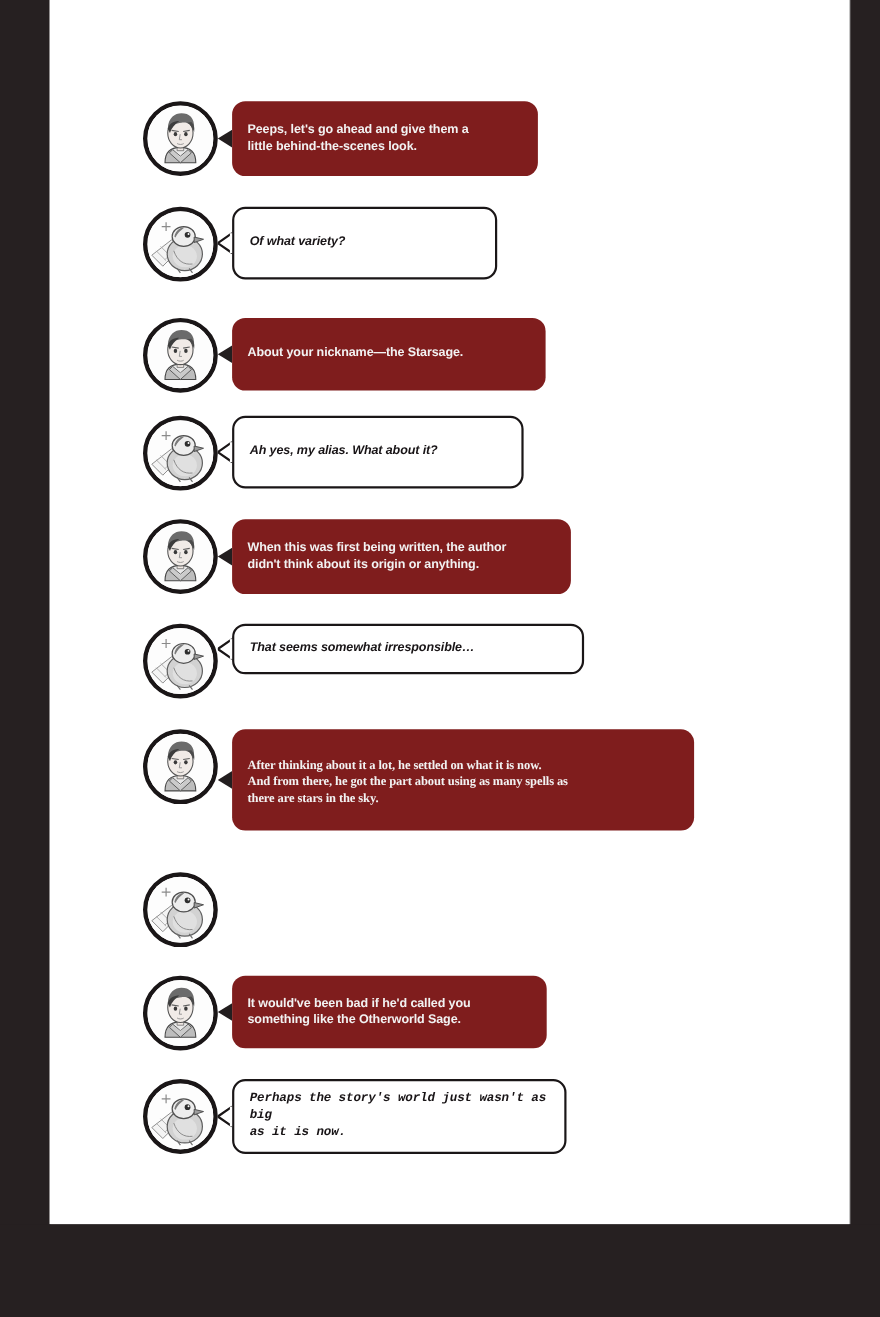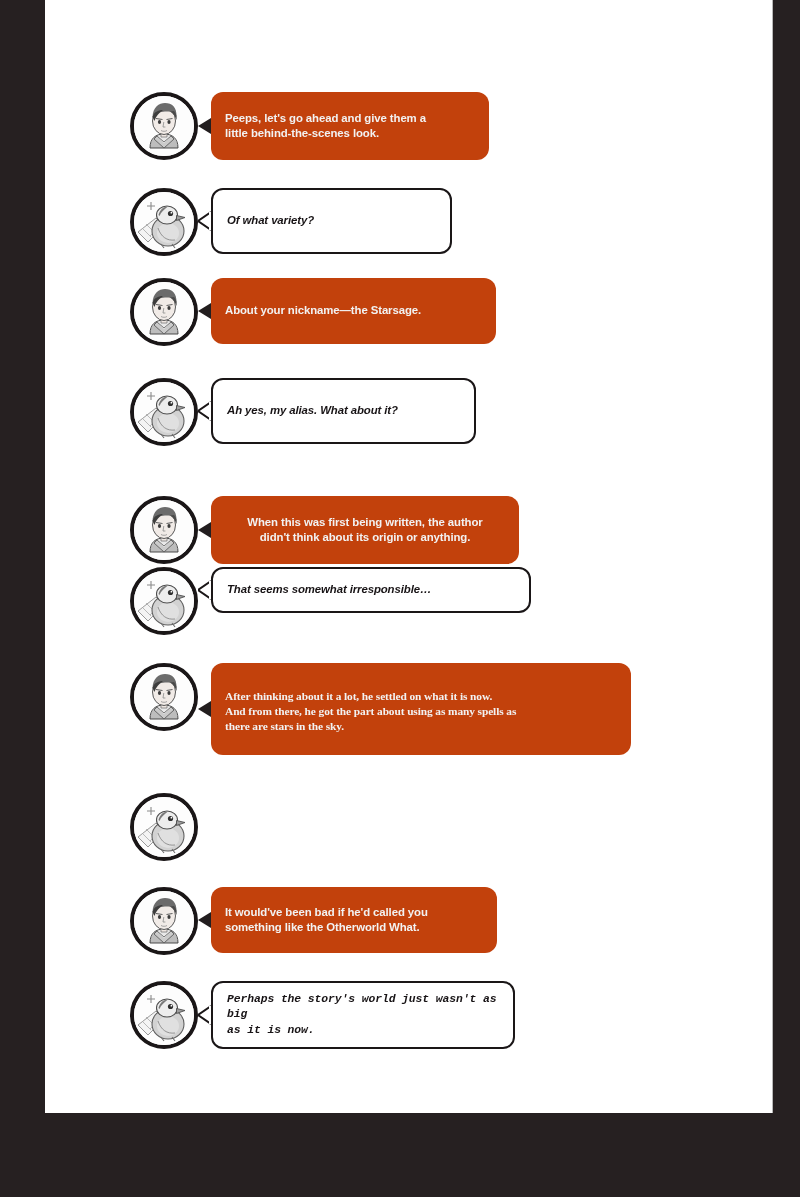--- a/index.html
+++ b/index.html
@@ -77,21 +77,21 @@
 
   .bubble {
     position: relative;
     box-sizing: border-box;
     border-radius: 12px;
     display: flex;
     align-items: center;
     z-index: 2;
   }
   .bubble.dark {
-    background: #c2410c;
+    background: #7f1d1d;
     color: #f2f2f2;
     border: none;
   }
   .bubble.light {
     background: #ffffff;
     color: #181416;
     border: 2px solid #1a1617;
   }
   .bubble .txt {
     font-size: 11.4px;
@@ -185,21 +185,21 @@
               <path d="M13 3 L0 12 L13 21" fill="#ffffff" stroke="#1a1617" stroke-width="2" stroke-linejoin="round"></path>
               <rect x="11" y="3" width="4" height="18" fill="#ffffff"></rect>
             </svg>
           </div>
           <div class="bubble light" style="width:241px; height:66px;">
             <div class="txt">Of what variety?</div>
           </div>
         </div>
       </div>
 
-      <div class="dlg-row" style="left:85px; top:278px;">
+      <div class="dlg-row" style="left:85px; top:289px;">
         <div class="avatar">
           <svg viewBox="0 0 60 60">
             <rect x="0" y="0" width="60" height="60" fill="#fdfdfd"></rect>
             <path d="M16 52 C16 42 22 38 30 38 C38 38 44 42 44 52 Z" fill="#e9e9e9" stroke="#4a4a4a" stroke-width="1"></path>
             <path d="M27 34 L33 34 L33 41 L27 41 Z" fill="#efe7e2" stroke="#6a6a6a" stroke-width="0.7"></path>
             <ellipse cx="30" cy="25" rx="11.5" ry="13.5" fill="#f1ebe7" stroke="#575757" stroke-width="1"></ellipse>
             <path d="M18.5 21 C19 11 25 7 31 7 C38 7 43 11 42.5 21 C40 17 37 15 31 15.5 C26 16 21 17.5 18.5 21 Z" fill="#6b6b6b"></path>
             <path d="M18.5 21 C20 16 24 14 29 14 C25 17 22 20 20.5 25 Z" fill="#3d3d3d"></path>
             <path d="M40 15 C42.5 17.5 43 20.5 42.5 24 C41 20 39 17 36 15.5 Z" fill="#4a4a4a"></path>
             <ellipse cx="25.5" cy="26" rx="1.6" ry="1.9" fill="#3a3a3a"></ellipse>
@@ -250,21 +250,21 @@
               <path d="M13 3 L0 12 L13 21" fill="#ffffff" stroke="#1a1617" stroke-width="2" stroke-linejoin="round"></path>
               <rect x="11" y="3" width="4" height="18" fill="#ffffff"></rect>
             </svg>
           </div>
           <div class="bubble light" style="width:265px; height:66px;">
             <div class="txt">Ah yes, my alias. What about it?</div>
           </div>
         </div>
       </div>
 
-      <div class="dlg-row" style="left:85px; top:496px;text-align:center;">
+      <div class="dlg-row" style="left:85px; top:472px;">
         <div class="avatar">
           <svg viewBox="0 0 60 60">
             <rect x="0" y="0" width="60" height="60" fill="#fdfdfd"></rect>
             <path d="M16 52 C16 42 22 38 30 38 C38 38 44 42 44 52 Z" fill="#e9e9e9" stroke="#4a4a4a" stroke-width="1"></path>
             <path d="M27 34 L33 34 L33 41 L27 41 Z" fill="#efe7e2" stroke="#6a6a6a" stroke-width="0.7"></path>
             <ellipse cx="30" cy="25" rx="11.5" ry="13.5" fill="#f1ebe7" stroke="#575757" stroke-width="1"></ellipse>
             <path d="M18.5 21 C19 11 25 7 31 7 C38 7 43 11 42.5 21 C40 17 37 15 31 15.5 C26 16 21 17.5 18.5 21 Z" fill="#6b6b6b"></path>
             <path d="M18.5 21 C20 16 24 14 29 14 C25 17 22 20 20.5 25 Z" fill="#3d3d3d"></path>
             <path d="M40 15 C42.5 17.5 43 20.5 42.5 24 C41 20 39 17 36 15.5 Z" fill="#4a4a4a"></path>
             <ellipse cx="25.5" cy="26" rx="1.6" ry="1.9" fill="#3a3a3a"></ellipse>
@@ -400,21 +400,21 @@
           </svg>
         </div>
         <div class="bubble-wrap">
           <div class="tail">
             <svg viewBox="0 0 13 24" preserveAspectRatio="none">
               <path d="M13 4 L0 12 L13 20 Z" fill="#231e1f"></path>
             </svg>
           </div>
           <div class="bubble dark" style="width:286px; height:66px;">
             <div class="txt">It would've been bad if he'd called you
-something like the Otherworld What.</div>
+something like the Otherworld Sage.</div>
           </div>
         </div>
       </div>
 
       <div class="dlg-row" style="left:85px; top:981px;">
         <div class="avatar">
           <svg viewBox="0 0 60 60">
             <rect x="0" y="0" width="60" height="60" fill="#fdfdfd"></rect>
             <path d="M4 40 L22 26 L30 34 L14 50 Z" fill="#f4f4f4" stroke="#8e8e8e" stroke-width="0.9"></path>
             <path d="M8 36 L17 45 M12 32 L21 41 M16 44 L24 36" stroke="#a9a9a9" stroke-width="0.8" fill="none"></path>

